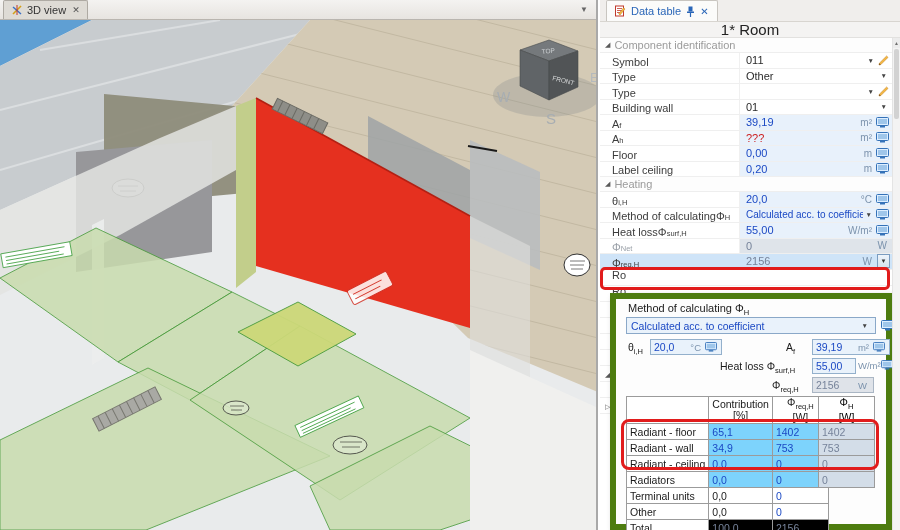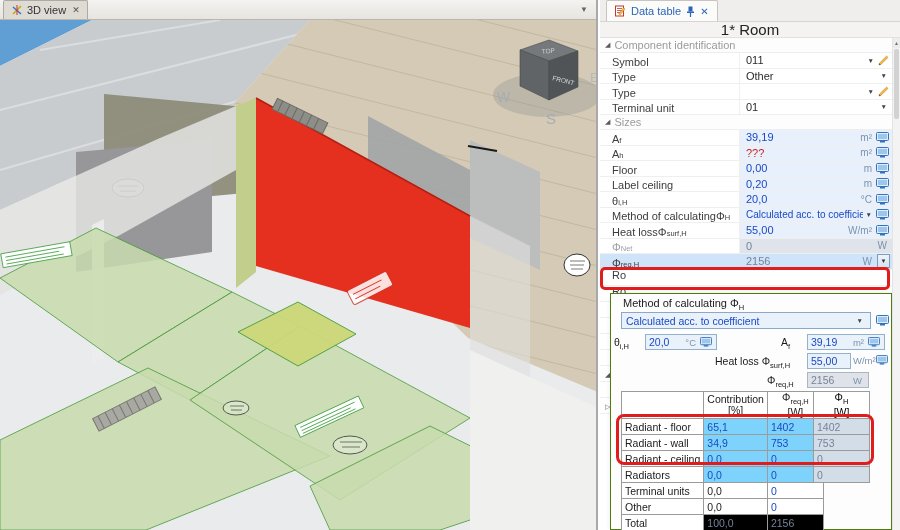--- a/index.html
+++ b/index.html
@@ -46,21 +46,21 @@
   .hrow.hsec .hl { padding-left:5px; color:#9b9b9b; }
   .hrow .tri { font-size:7px; color:#595959; padding-right:3px; }
 
   .sel-outline { position:absolute; left:0px; top:229px; width:290px; height:23px; border:3px solid #e11c1c; border-radius:5px; pointer-events:none; z-index:6; }
 
   .vscroll { position:absolute; right:0; top:38px; width:8px; height:492px; background:#f3f3f3; border-left:1px solid #e4e4e4; }
   .vscroll .up { height:10px; font-size:5px; color:#707070; text-align:center; line-height:10px; background:#ececec; }
   .vscroll .thumb { margin:1px 1px; height:70px; background:#d2d2d2; border-radius:2px; }
 
   
-  .popup { position:absolute; left:10px; top:255px; width:282px; height:237px; background:#fdfdfd; border:1px solid #4d7c0f; box-shadow:3px 3px 6px rgba(0,0,0,.3); z-index:10; font-size:10.5px; }
+  .popup { position:absolute; left:10px; top:255px; width:282px; height:237px; background:#fdfdfd; border:6px solid #4d7c0f; box-shadow:3px 3px 6px rgba(0,0,0,.3); z-index:10; font-size:10.5px; }
   .pp-title { position:absolute; left:12px; top:3px; color:#1a1a1a; font-size:11px; }
   .pp-drop { position:absolute; left:10px; top:18px; width:250px; height:17px; border:1px solid #8aa8c8; background:#e9f2fb; color:#1b49c4; display:flex; align-items:center; padding:0 4px; }
   .pp-drop .dd { margin-left:auto; }
   .pp-icon-dd { position:absolute; left:264px; top:21px; }
   .pbox { position:absolute; height:16px; border:1px solid #93b0cc; background:#e9f2fb; display:flex; align-items:center; padding:0 3px; color:#1b49c4; }
   .pbox .unit { font-size:9.5px; }
   .pbox.dis { background:#dfe3e9; color:#76839a; border-color:#aab6c4; }
   .plab { position:absolute; color:#1a1a1a; white-space:nowrap; }
 
   table.ptable { position:absolute; left:10px; top:97px; border-collapse:collapse; font-size:10.5px; table-layout:fixed; }
@@ -261,32 +261,28 @@
             <svg width="11" height="11" viewBox="0 0 11 11">
                 <path d="M1 10 L2.8 9.6 L10 2.4 L8.6 1 L1.4 8.2 Z" fill="#f5b942" stroke="#c8862a" stroke-width="0.6"></path>
                 <path d="M1 10 L1.4 8.2 L2.8 9.6 Z" fill="#6b4a23"></path>
               </svg>
           </span>
         </div>
       </div>
 
       <div class="row">
         <div class="lab">
-            <span>Terminal unit</span>
+            <span>Building wall</span>
           </div>
         <div class="valarea">
           <span class="val dark">01</span>
           <span class="dd">▼</span>
         </div>
       </div>
 
-      <div class="sec">
-        <span class="tri">◢</span>
-        <span>Sizes</span>
-      </div>
 
       <div class="row">
         <div class="lab">
             <span>A</span>
             <sub>f</sub>
           </div>
         <div class="valarea blue">
           <span class="val">39,19</span>
           <span class="unit">m²</span>
           <span class="icw">
@@ -344,20 +340,24 @@
           <span class="icw">
             <svg width="13" height="11" viewBox="0 0 13 11">
                 <rect x="0.5" y="0.5" width="12" height="8" rx="1" fill="#ddeeff" stroke="#3572b8"></rect>
                 <rect x="2" y="2" width="9" height="5" fill="#9fc6ea"></rect>
                 <rect x="4" y="9" width="5" height="1.5" fill="#3572b8"></rect>
               </svg>
           </span>
         </div>
       </div>
 
+      <div class="sec">
+        <span class="tri">◢</span>
+        <span>Heating</span>
+      </div>
 
       <div class="row">
         <div class="lab">
             <span>θ</span>
             <sub>i,H</sub>
           </div>
         <div class="valarea blue">
           <span class="val">20,0</span>
           <span class="unit">°C</span>
           <span class="icw">
@@ -471,21 +471,21 @@
           <span class="dd">▼</span>
         </div>
         <span class="pp-icon-dd icw">
           <svg width="13" height="11" viewBox="0 0 13 11">
               <rect x="0.5" y="0.5" width="12" height="8" rx="1" fill="#ddeeff" stroke="#3572b8"></rect>
               <rect x="2" y="2" width="9" height="5" fill="#9fc6ea"></rect>
               <rect x="4" y="9" width="5" height="1.5" fill="#3572b8"></rect>
             </svg>
         </span>
 
-        <span class="plab" style="left:3px; top:42px;">
+        <span class="plab" style="left:12px; top:42px;">
           <span>θ</span><sub>i,H</sub>
         </span>
         <div class="pbox" style="left:34px; top:40px; width:72px;">
           <span>20,0</span>
           <span class="unit">°C</span>
           <span class="icw">
             <svg width="12" height="10" viewBox="0 0 13 11">
                 <rect x="0.5" y="0.5" width="12" height="8" rx="1" fill="#ddeeff" stroke="#3572b8"></rect>
                 <rect x="2" y="2" width="9" height="5" fill="#9fc6ea"></rect>
                 <rect x="4" y="9" width="5" height="1.5" fill="#3572b8"></rect>

